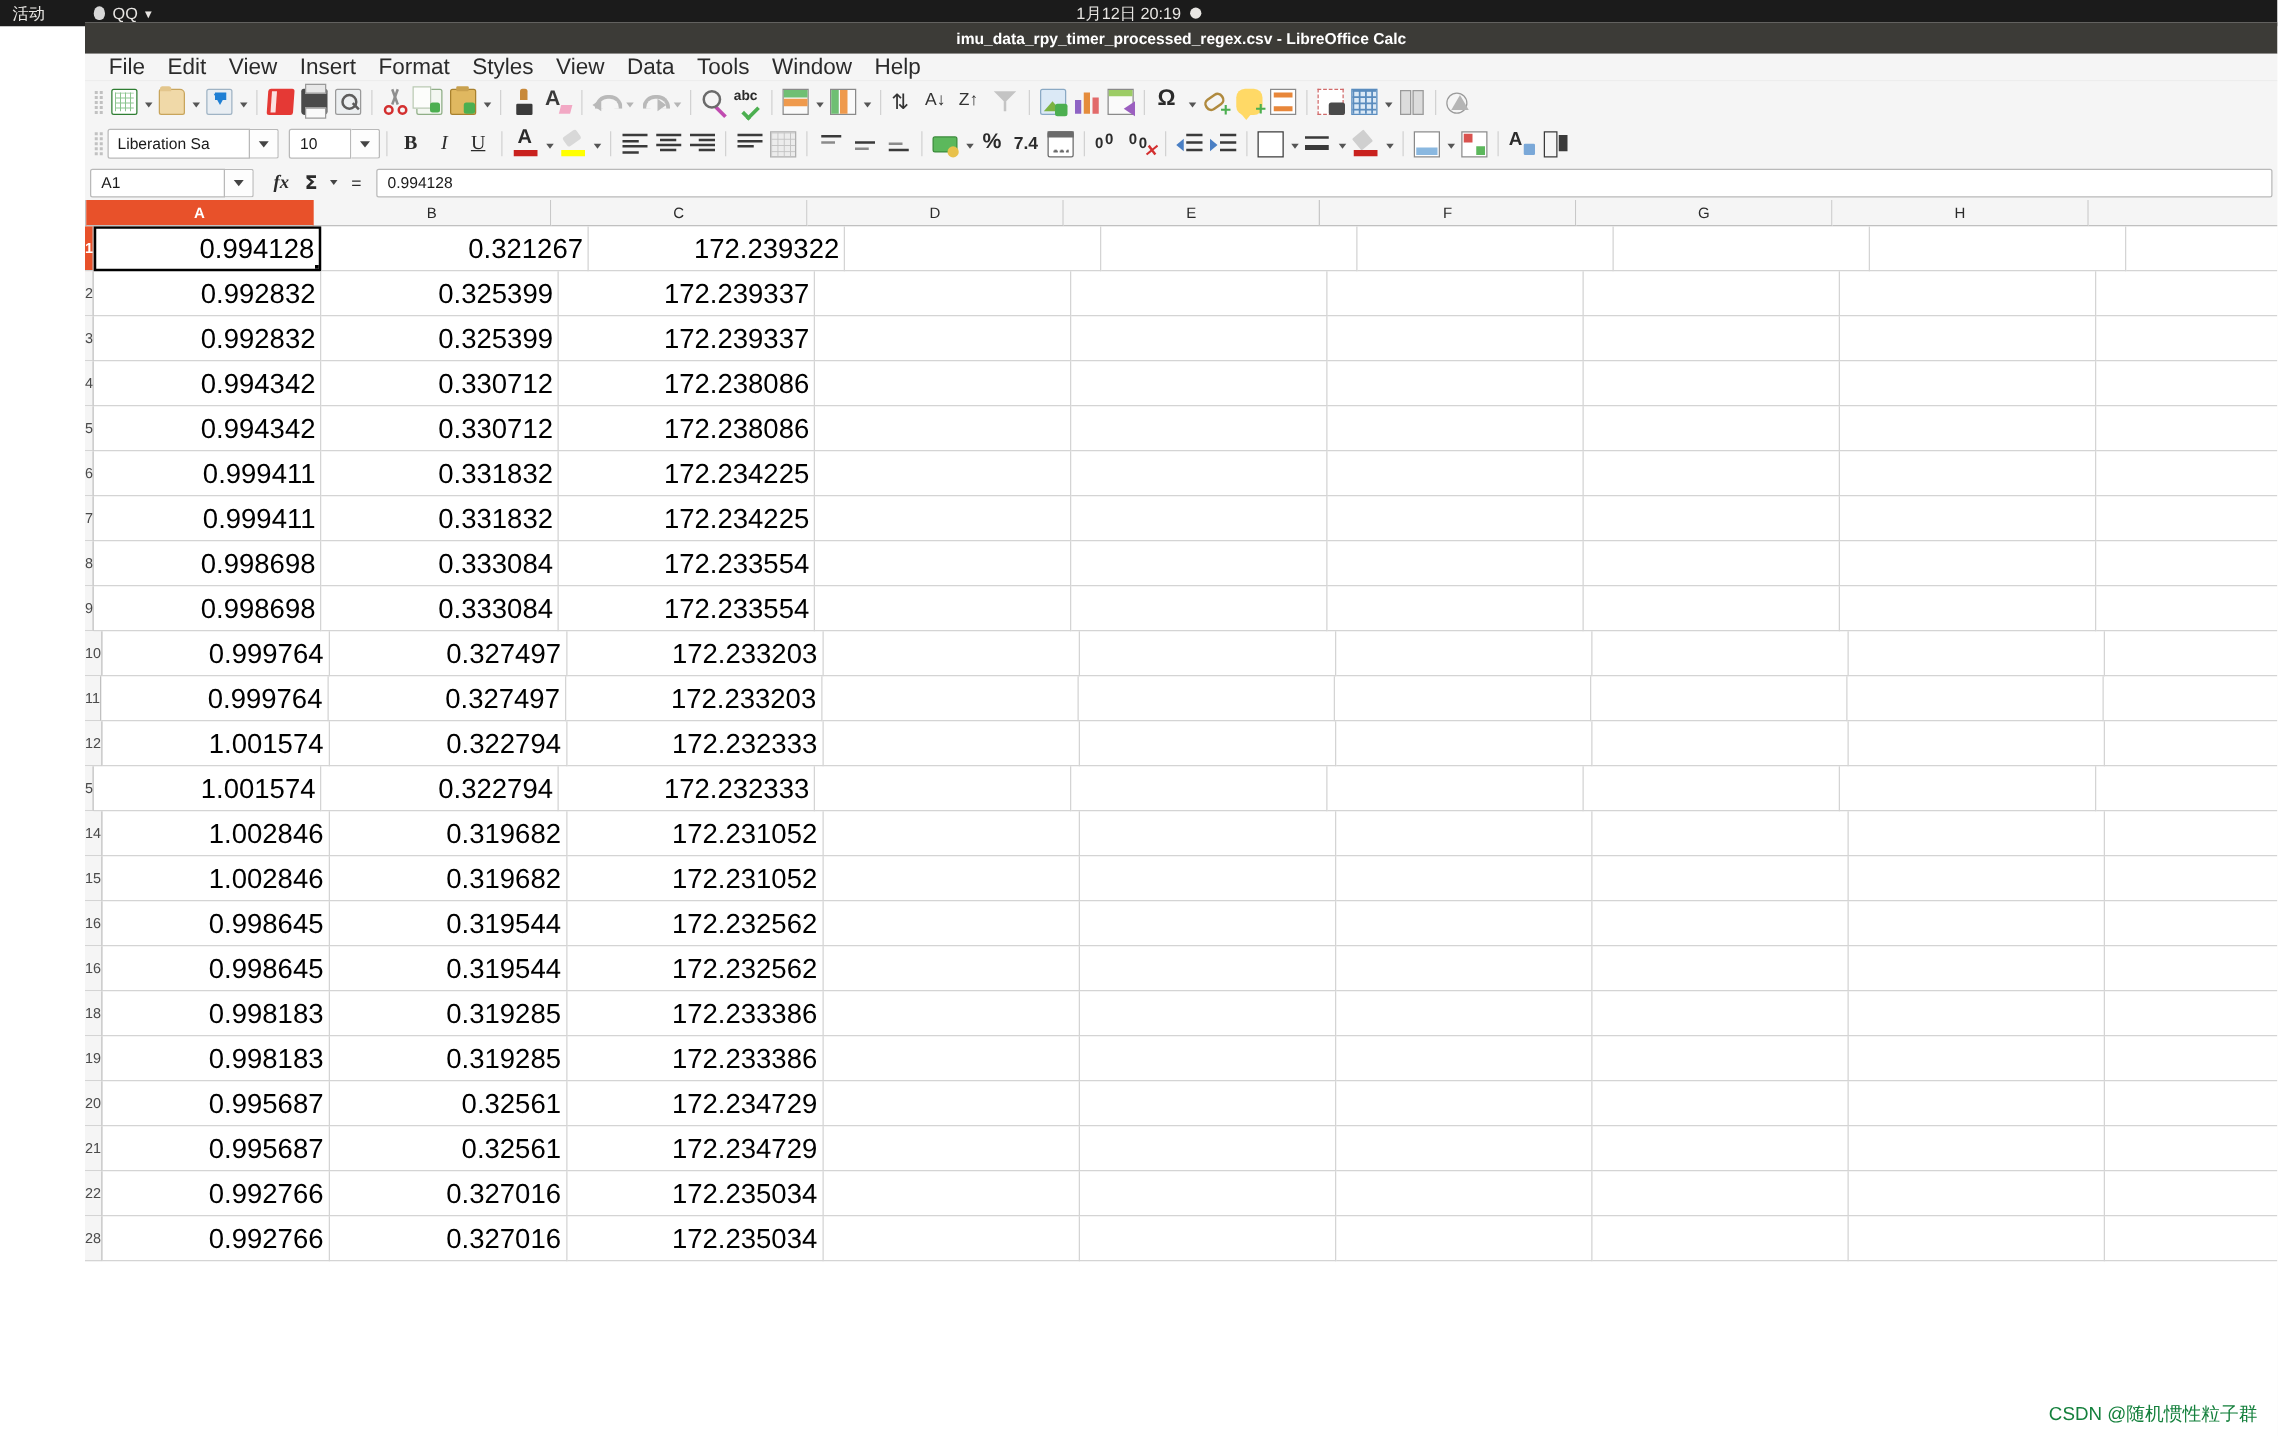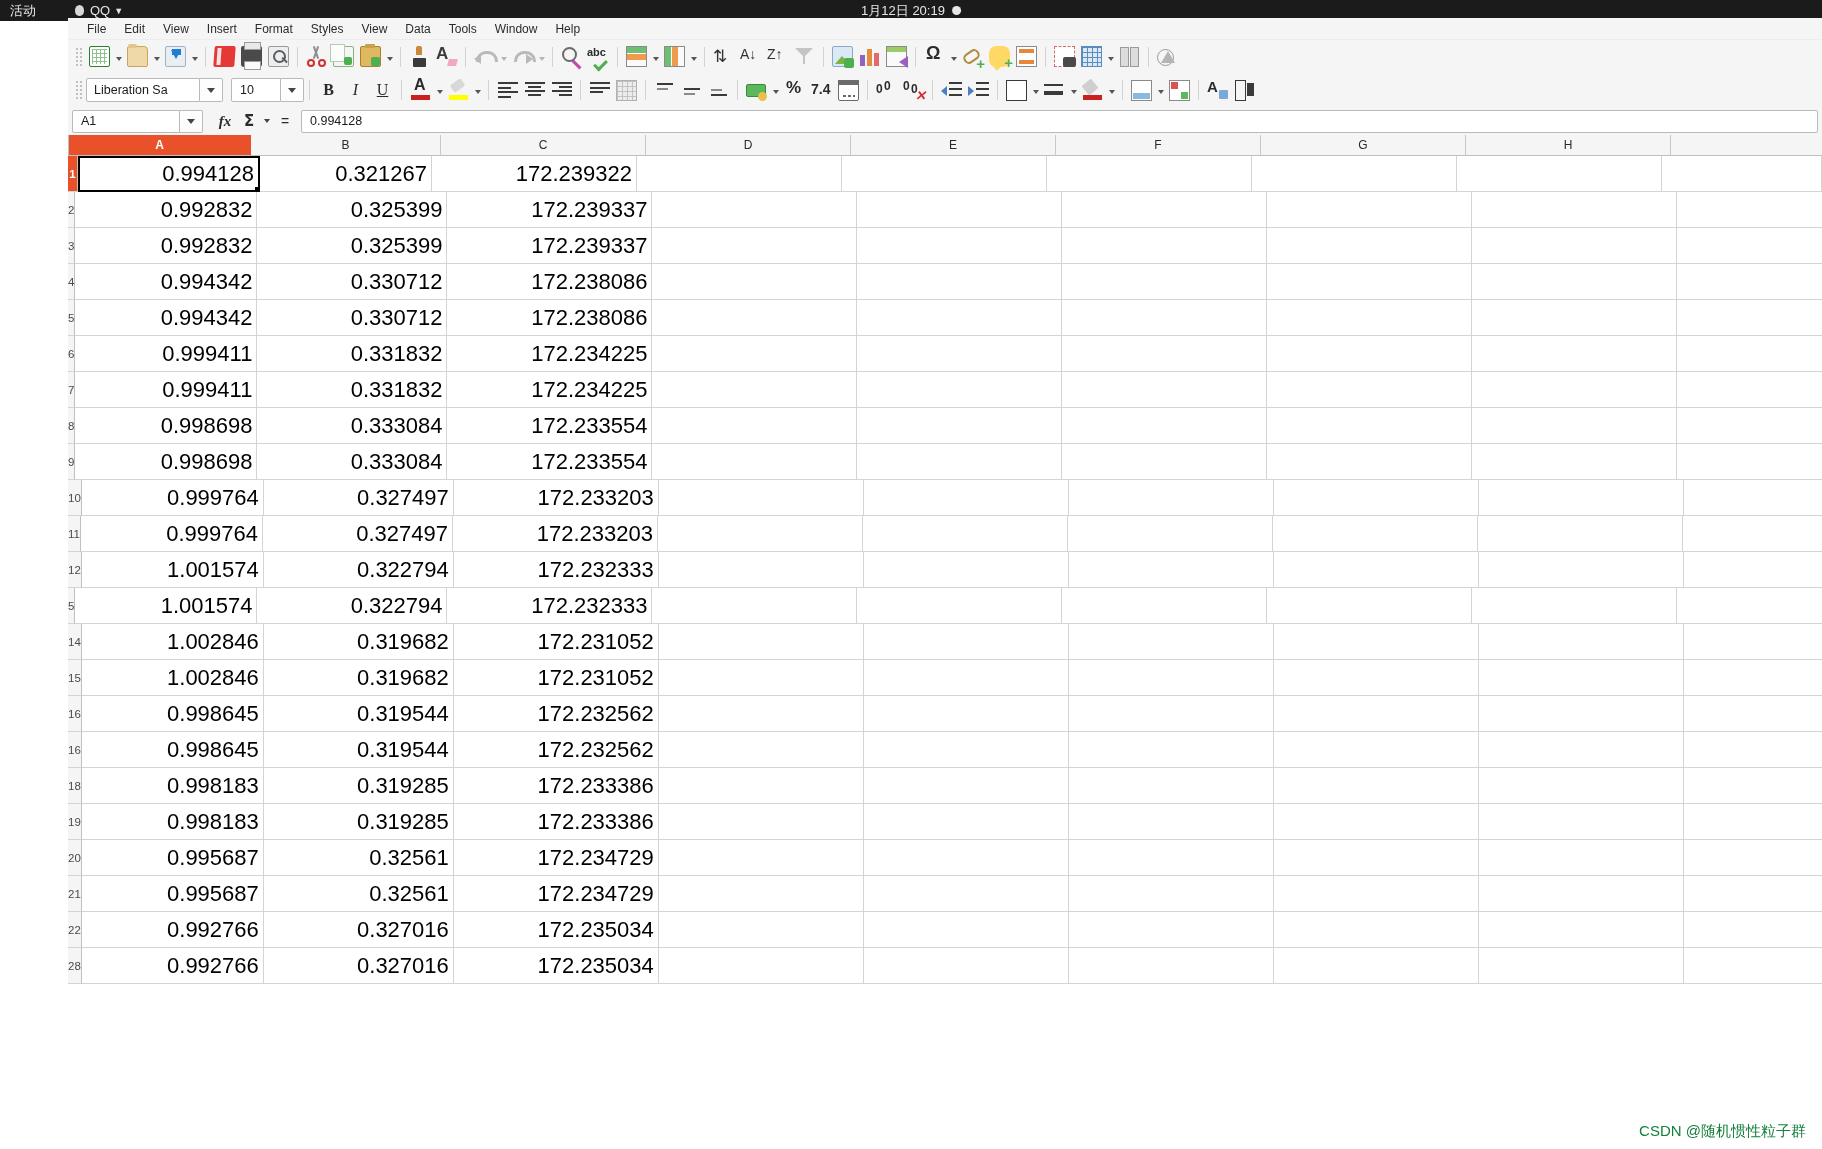--- a/index.html
+++ b/index.html
@@ -86,21 +86,21 @@
     height: 25px; background: #3c3b37; color: #ffffff;
     display: flex; align-items: center; justify-content: center;
     font-size: 12.5px; font-weight: bold; flex: 0 0 auto;
   }
   
   .menubar {
     height: 22px; background: #f5f5f5; display: flex; align-items: center;
     padding-left: 10px; gap: 0px; flex: 0 0 auto;
     border-bottom: 1px solid #ededed;
   }
-  .menuitem { font-size: 12px; color: #2b2b2b; padding: 2px 9px; border-radius: 2px; }
+  .menuitem { font-size: 18px; color: #2b2b2b; padding: 2px 9px; border-radius: 2px; }
 
   
   .toolbar {
     height: 33px; background: #f5f5f5; display: flex; align-items: center;
     padding-left: 4px; flex: 0 0 auto; gap: 0px;
   }
   .tb2 { height: 34px; }
   .grip { width: 8px; height: 20px; margin: 0 3px;
     background-image: radial-gradient(#b8b8b8 40%, transparent 41%);
     background-size: 4px 4px; opacity: .85; }
@@ -356,20 +356,23 @@
     </span>
     <span class="clock">
       <span>1月12日 20:19</span>
       <span class="dot"></span>
     </span>
   </div>
 
 
   <div class="loffice">
 
+    <div class="titlebar">
+      <span>imu_data_rpy_timer_processed_regex.csv - LibreOffice Calc</span>
+    </div>
 
     <div class="menubar">
       <span class="menuitem">File</span>
       <span class="menuitem">Edit</span>
       <span class="menuitem">View</span>
       <span class="menuitem">Insert</span>
       <span class="menuitem">Format</span>
       <span class="menuitem">Styles</span>
       <span class="menuitem">View</span>
       <span class="menuitem">Data</span>
@@ -694,21 +697,21 @@
         <div class="colh" style="width:205px">E</div>
         <div class="colh" style="width:205px">F</div>
         <div class="colh" style="width:205px">G</div>
         <div class="colh" style="width:205px">H</div>
         <div class="colh" style="width:160px"></div>
       </div>
       <div class="gridbody" id="grid-body">
           <div class="row">
             <div class="rowh sel">1</div>
             <div class="cell cell-wrap active" style="width: 182px;">0.994128<span class="active-handle"></span></div>
-            <div class="cell cell-wrap" style="width: 172px;">0.321267</div>
+            <div class="cell cell-wrap" style="width: 214px;">0.321267</div>
             <div class="cell cell-wrap" style="width: 205px;">172.239322</div>
             <div class="cell cell-wrap" style="width: 205px;"></div>
             <div class="cell cell-wrap" style="width: 205px;"></div>
             <div class="cell cell-wrap" style="width: 205px;"></div>
             <div class="cell cell-wrap" style="width: 205px;"></div>
             <div class="cell cell-wrap" style="width: 205px;"></div>
             <div class="cell" style="width: 160px;"></div>
           </div>
           <div class="row">
             <div class="rowh">2</div>

